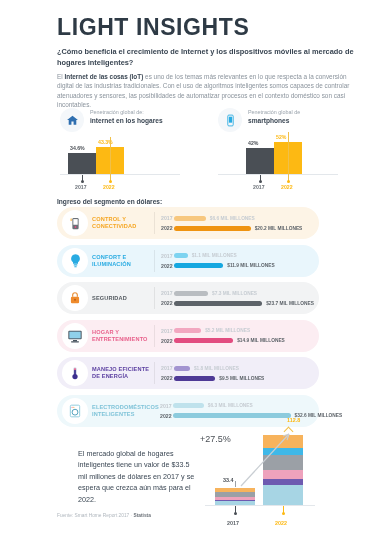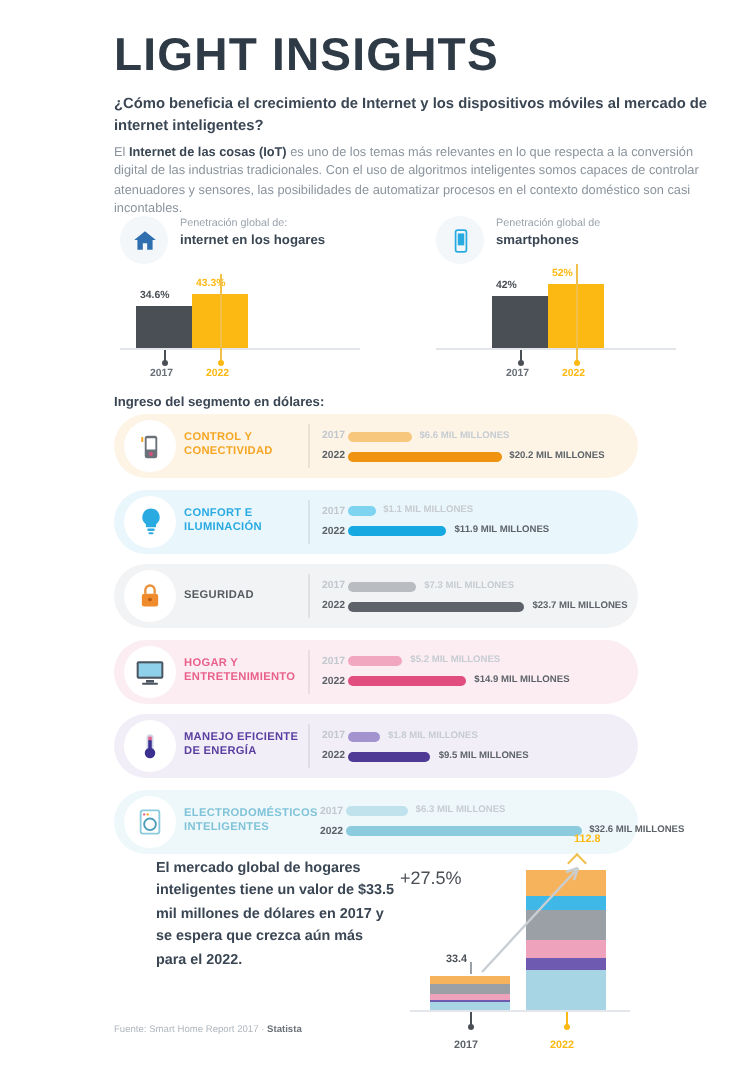--- a/index.html
+++ b/index.html
@@ -79,22 +79,22 @@
   }
   .seg-divider { width:1px; height:22px; background:rgba(0,0,0,0.07); }
   .seg-bars { flex:1; padding-left:6px; }
   .seg-line { display:flex; align-items:center; height:10px; }
   .seg-year { font-size:5.2px; font-weight:bold; width:13px; flex:0 0 13px; }
   .seg-bar { height:5px; border-radius:3px; }
   .seg-val { font-size:4.8px; font-weight:bold; margin-left:4px; white-space:nowrap; }
 
   
   .sum-text {
-    position:absolute; left:78px; top:428px; width:120px;
-    font-size:7.2px; font-weight:bold; line-height:11.4px; color:#3a4653;
+    position:absolute; left:78px; top:448px; width:120px;
+    font-size:7.2px; font-weight:normal; line-height:11.4px; color:#3a4653;
   }
   .stack-wrap { position:absolute; left:205px; top:428px; width:110px; height:100px; }
   .stack-axis { position:absolute; left:0; bottom:22px; width:110px; height:1px; background:#e3e7eb; }
   .stack { position:absolute; bottom:23px; width:40px; }
   .stack div { width:100%; }
   .stack-year { position:absolute; bottom:2px; font-size:5.4px; font-weight:bold; white-space:nowrap; }
   .stack-tick { position:absolute; bottom:15px; width:1px; }
   .stack-dot { position:absolute; bottom:13px; width:3px; height:3px; border-radius:50%; }
   .stack-lbl { position:absolute; font-size:5.4px; font-weight:bold; white-space:nowrap; }
   .growth { position:absolute; font-size:9px; font-weight:normal; color:#4a4f55; }
@@ -105,21 +105,21 @@
     font-size:4.8px; color:#b0b7be;
   }
   .source b { color:#6b7178; font-weight:bold; }
 </style>
 </head>
 <body>
 
 <div class="page">
 
   <div class="title">LIGHT INSIGHTS</div>
-  <div class="subtitle">¿Cómo beneficia el crecimiento de Internet y los dispositivos móviles al mercado de internet inteligentes?</div>
+  <div class="subtitle">¿Cómo beneficia el crecimiento de Internet y los dispositivos móviles al mercado de hogares inteligentes?</div>
   <div class="body-copy"><span>El </span><b>Internet de las cosas (IoT)</b><span> es uno de los temas más relevantes en lo que respecta a la conversión digital de las industrias tradicionales. Con el uso de algoritmos inteligentes somos capaces de controlar atenuadores y sensores, las posibilidades de automatizar procesos en el contexto doméstico son casi incontables.</span></div>
 
   <div class="pen-block" id="pen0" style="left:60px; top:108px; width:130px; height:86px;">
     <div class="pen-icon">
       <svg width="13" height="13" viewBox="0 0 24 24">
           <path d="M12 3 2 11h3v9h5v-6h4v6h5v-9h3z" fill="#2f6fb0"></path>
         </svg>
     </div>
     <div class="pen-head">
       <div class="l1">Penetración global de:</div>

